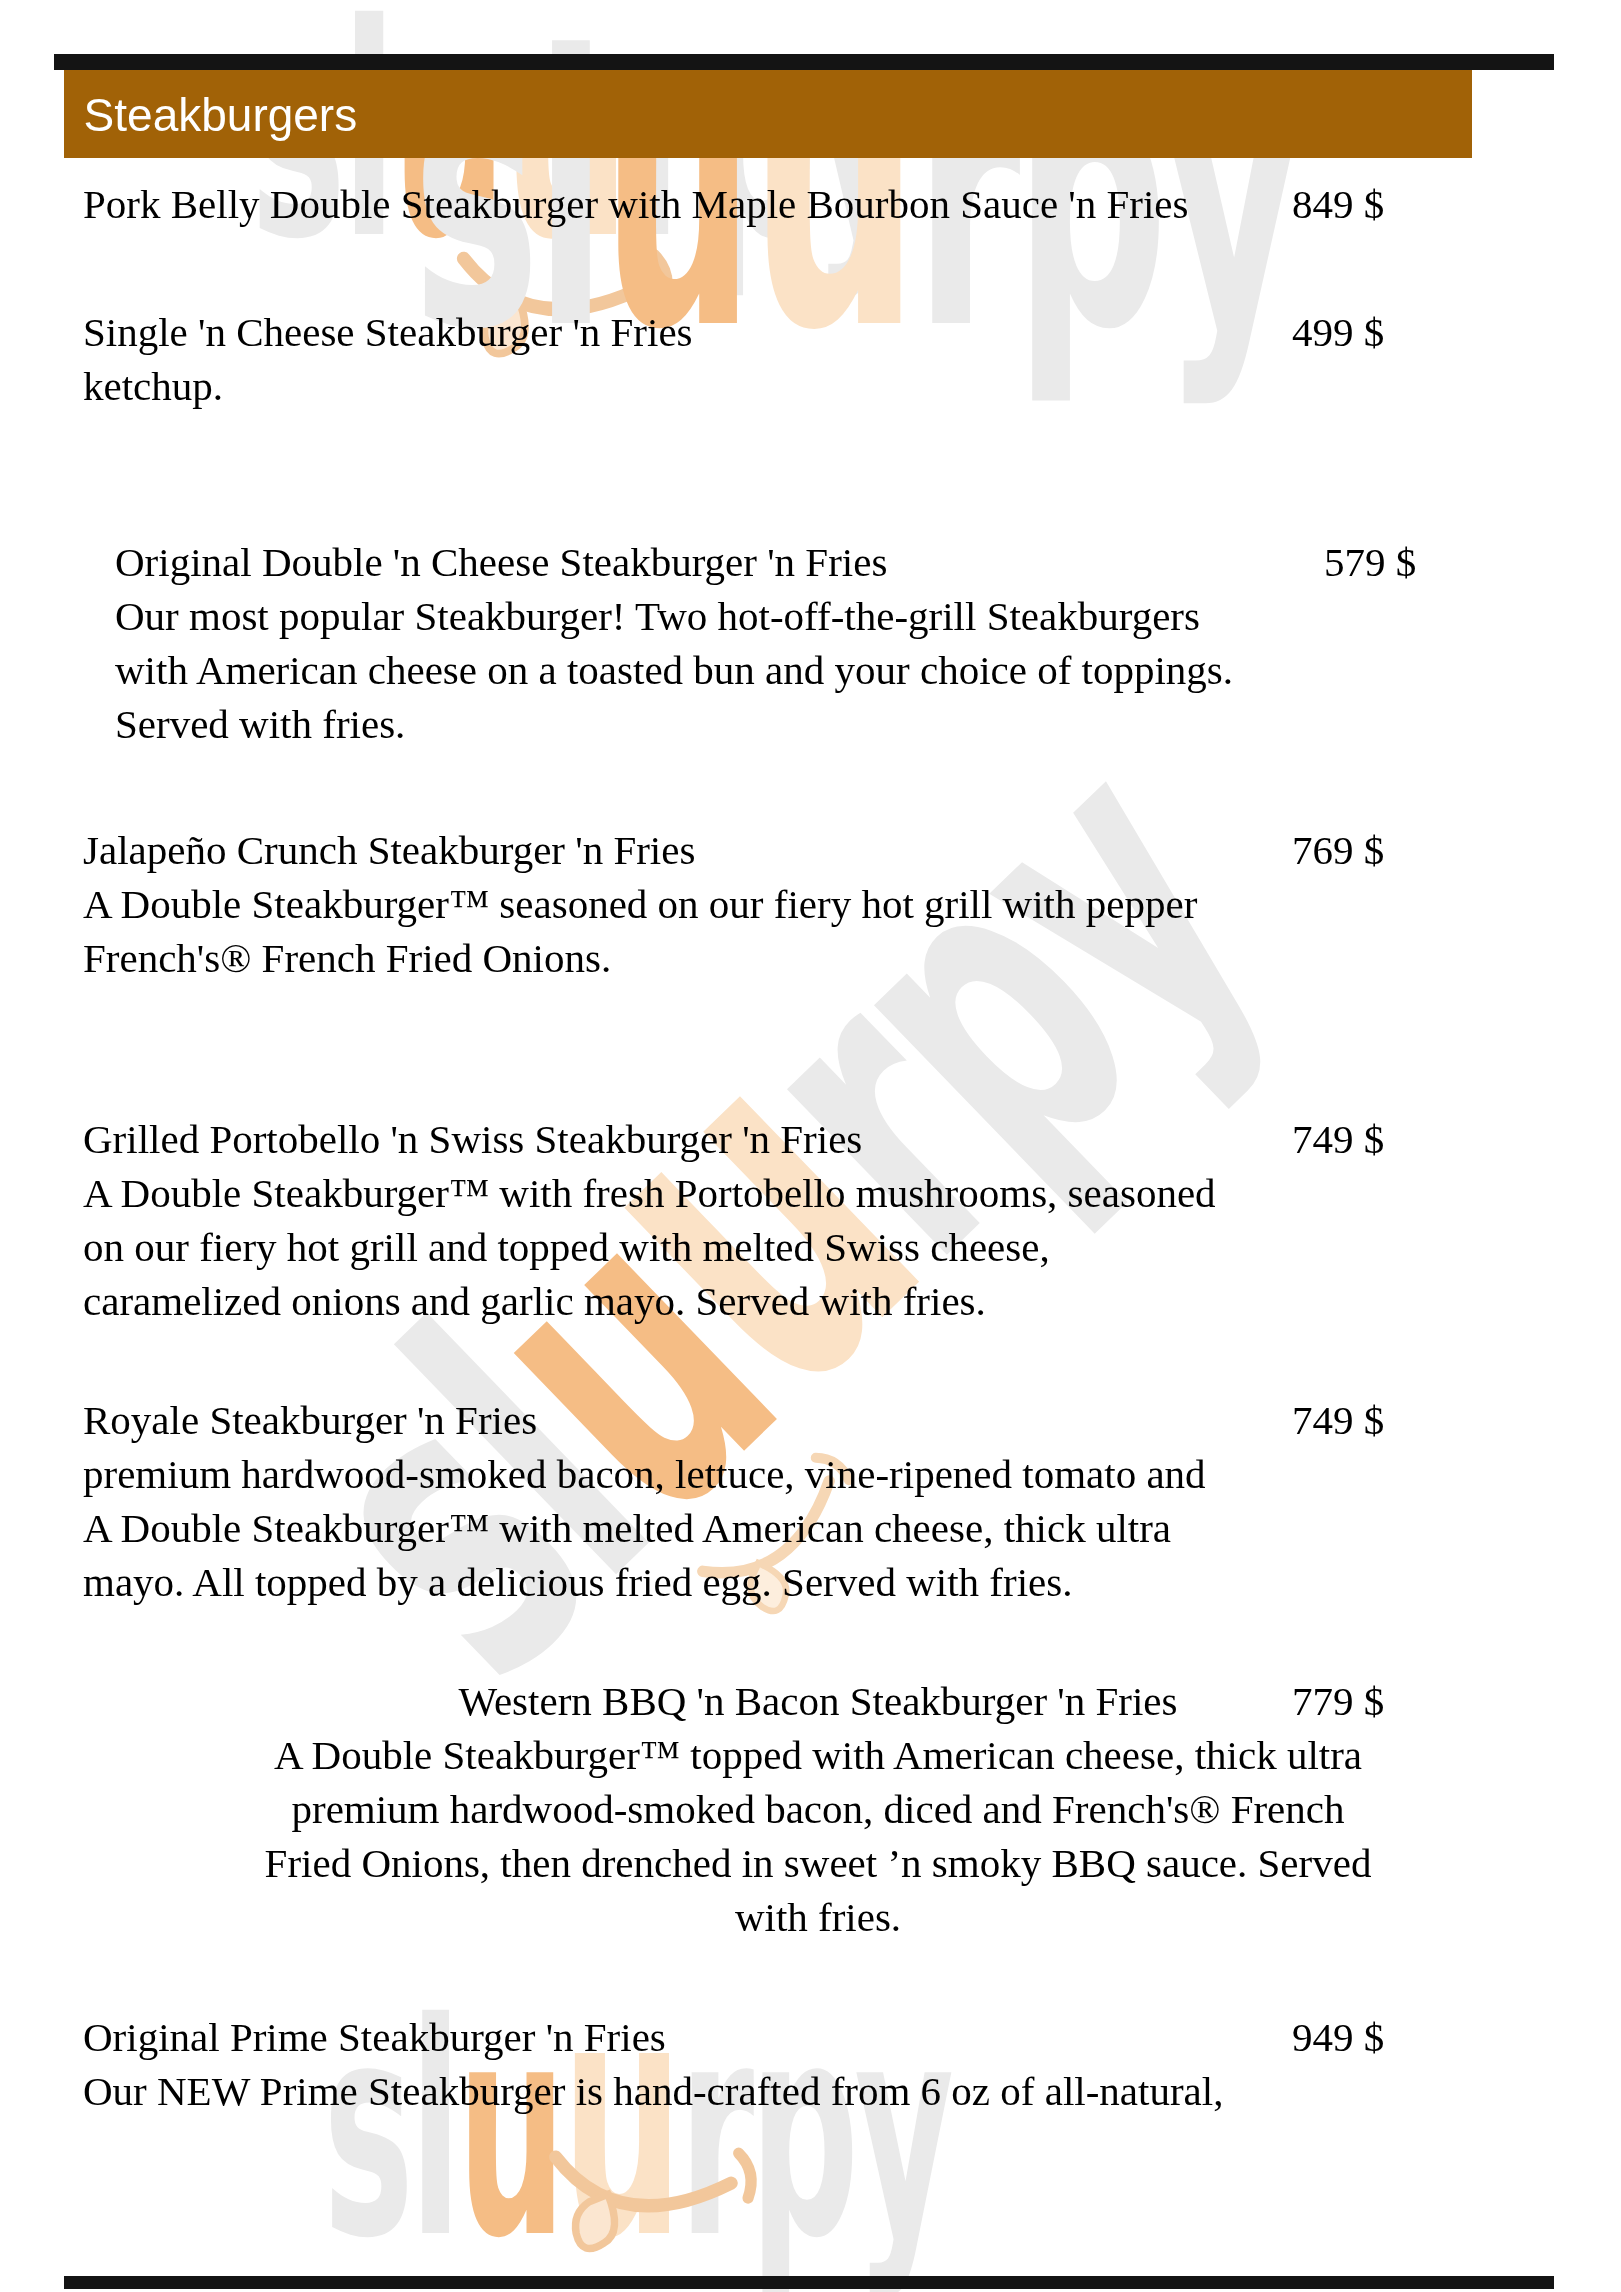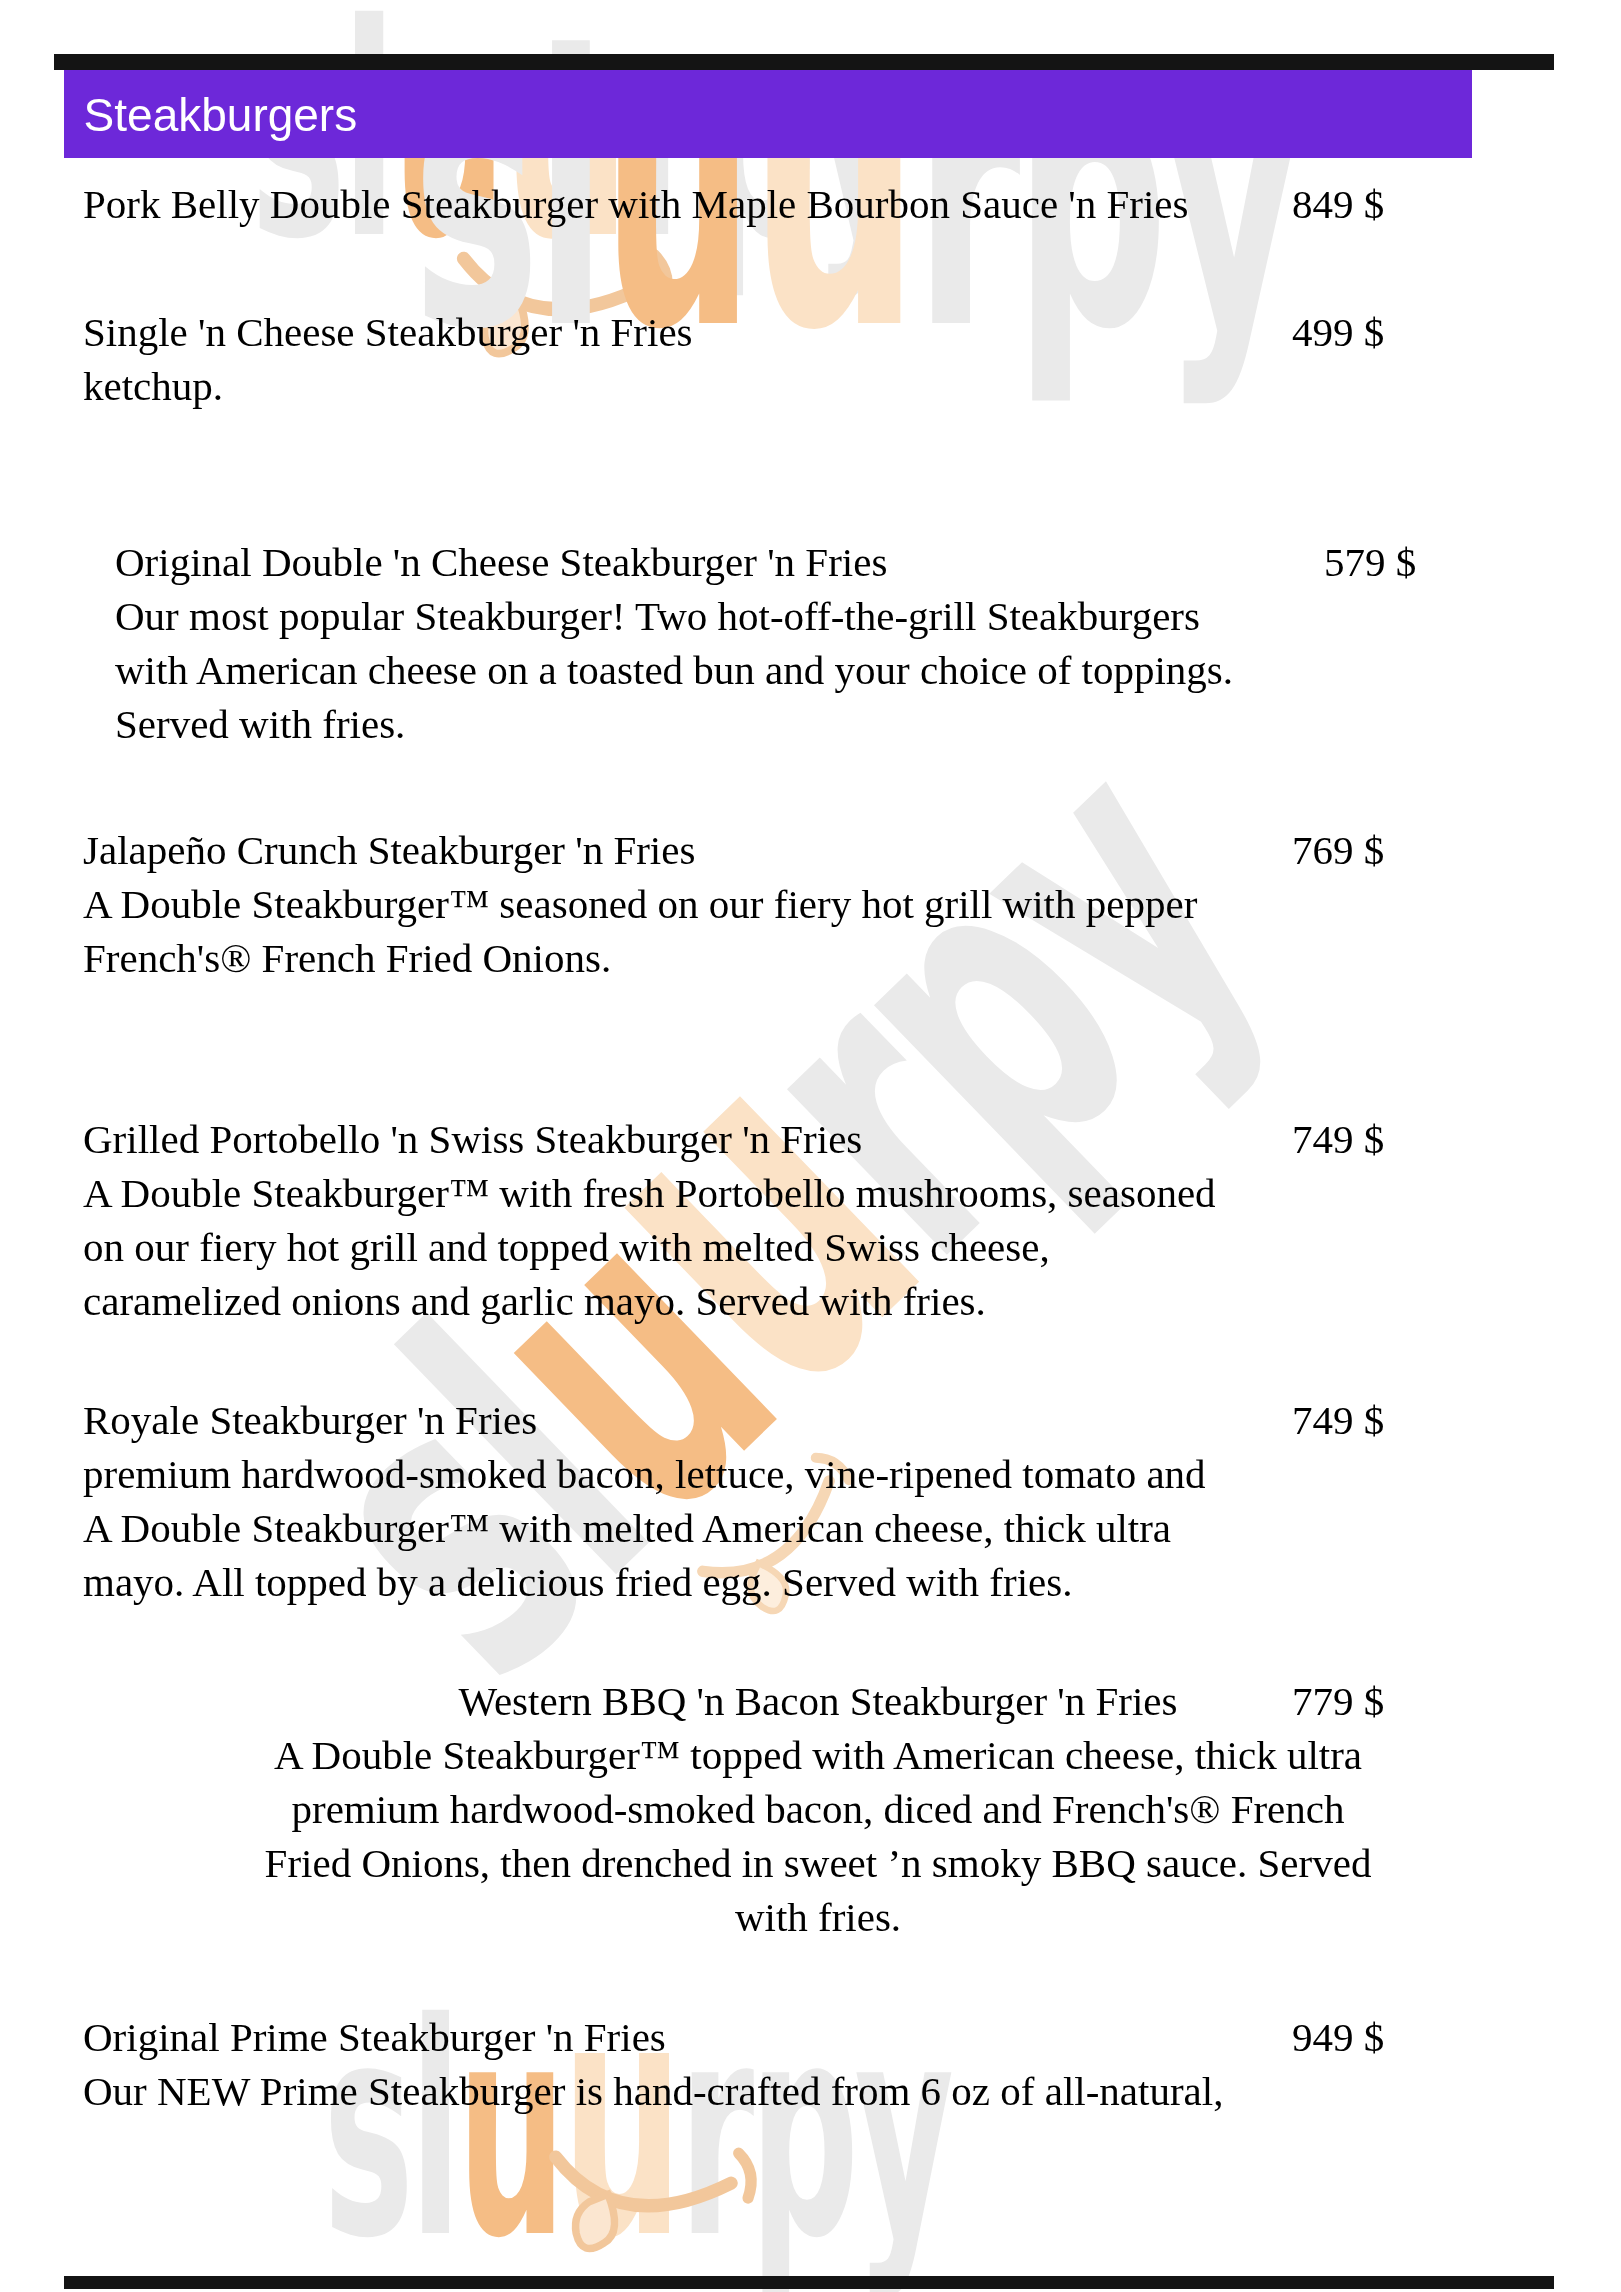--- a/index.html
+++ b/index.html
@@ -30,21 +30,21 @@
   .wm .o2 { color:#fbe2c6; font-size:1.12em; }
   .wm-a { font-size:294px; transform:translate(250px,-44px) scaleX(0.55); }
   .wm-b { font-size:372px; transform:translate(412px,-29px) scaleX(0.58); }
   .wm-c { font-size:421px; transform:translate(217px,1405px) rotate(-44deg) scaleX(0.62); }
   .wm-d { font-size:294px; transform:translate(323px,1955px) scaleX(0.52); }
   .tongue { position:absolute; transform-origin:0 0; }
 
   
   .chrome { position:absolute; inset:0; z-index:2; }
   .top-rule    { position:absolute; left:54px;  top:54px;   width:1500px; height:15.7px; background:#141414; }
-  .header-bar  { position:absolute; left:64px;  top:70px;   width:1408px; height:88px; background:#6d28d9; }
+  .header-bar  { position:absolute; left:64px;  top:70px;   width:1408px; height:88px; background:#a16207; }
   .header-bar .title {
     position:absolute; left:19.6px; top:0; height:88px; line-height:90px;
     font-family:"Liberation Sans", sans-serif;
     font-size:46px; color:#ffffff; font-weight:normal;
   }
   .bottom-rule { position:absolute; left:64px;  top:2276px; width:1490px; height:12.7px; background:#141414; }
 
   
   .menu { position:absolute; inset:0; z-index:3; }
   .item { position:absolute; left:83px; width:1470px; font-size:41px; line-height:54px; }

